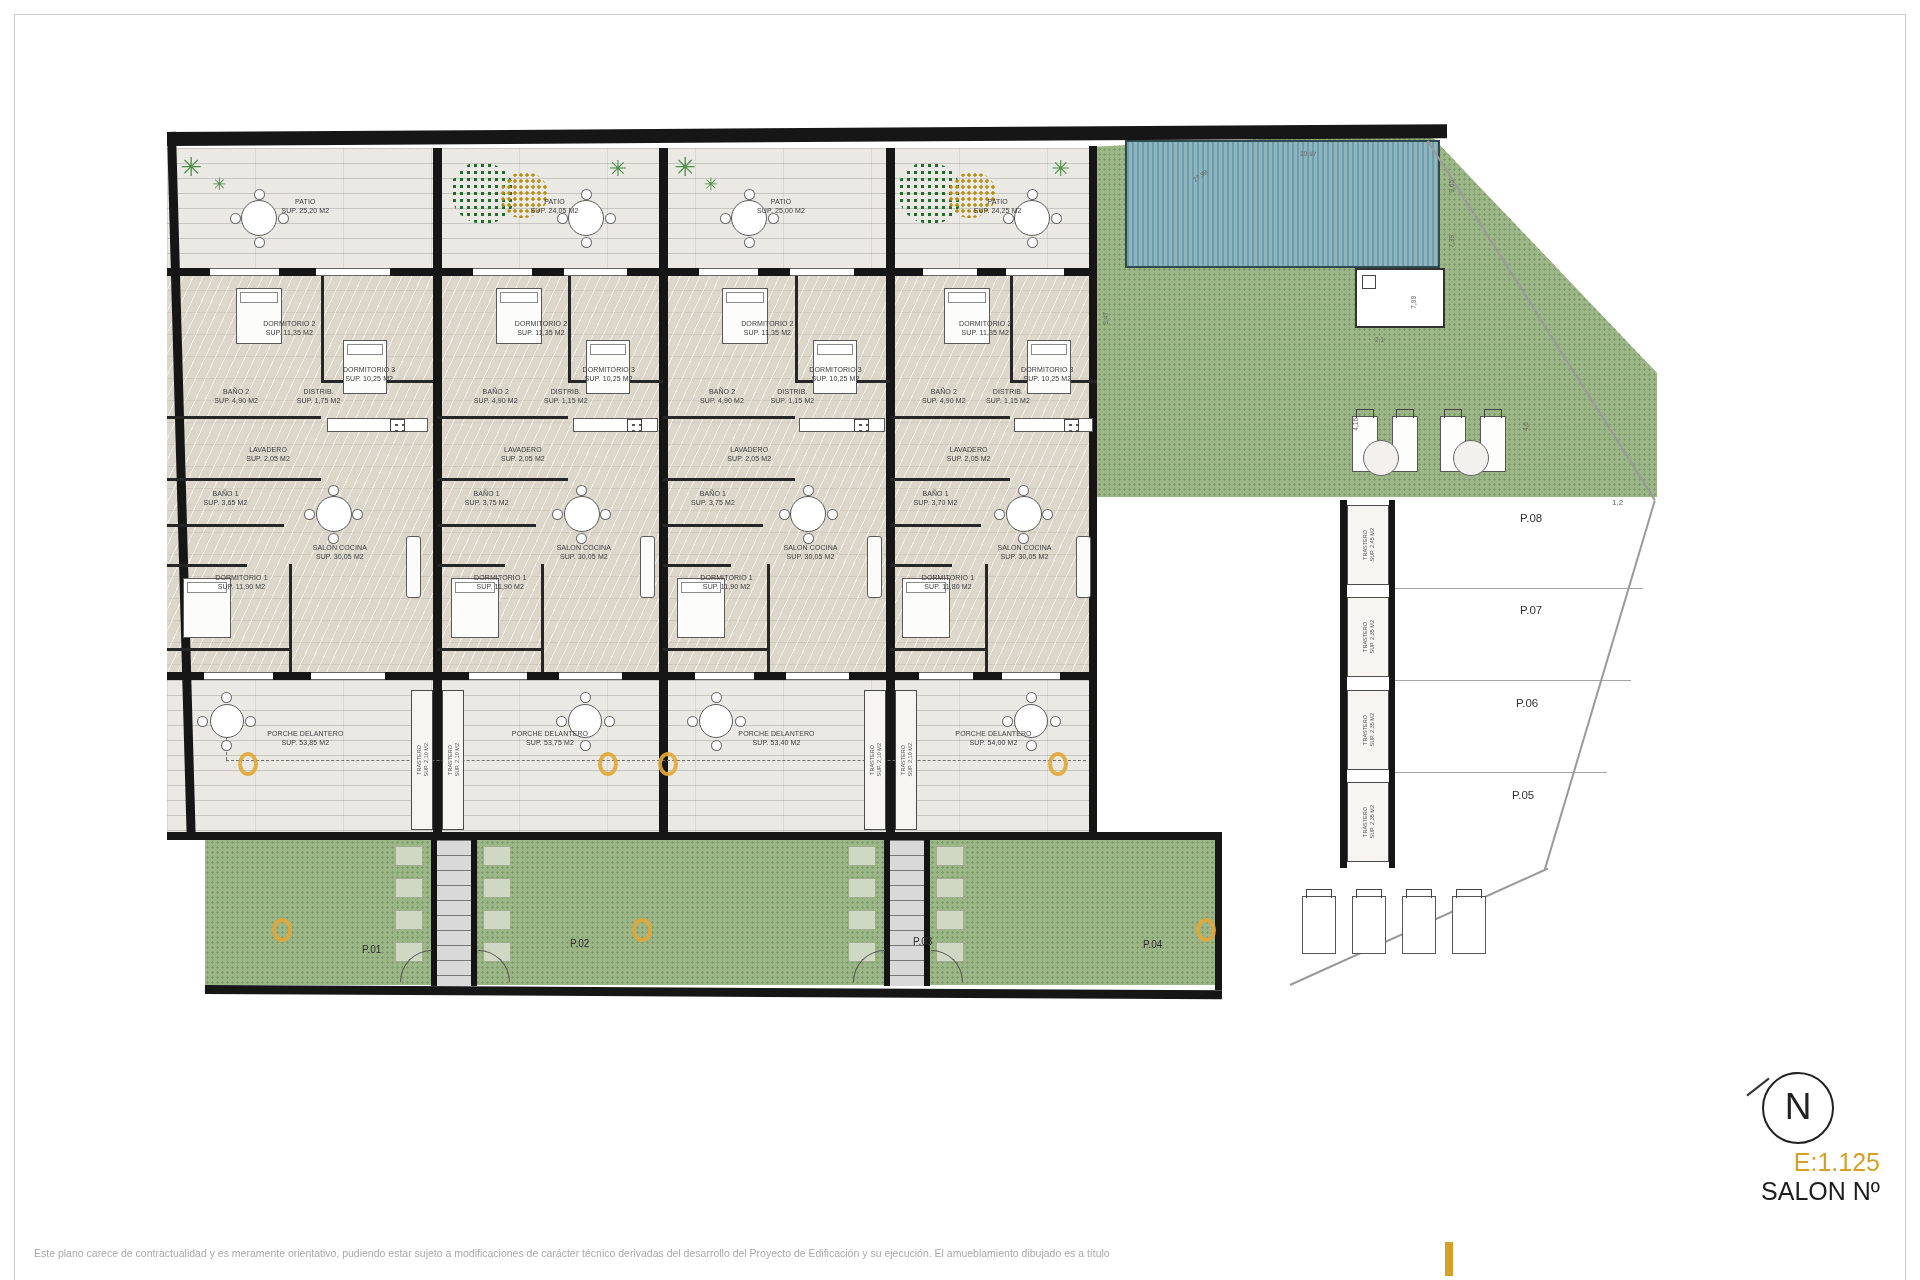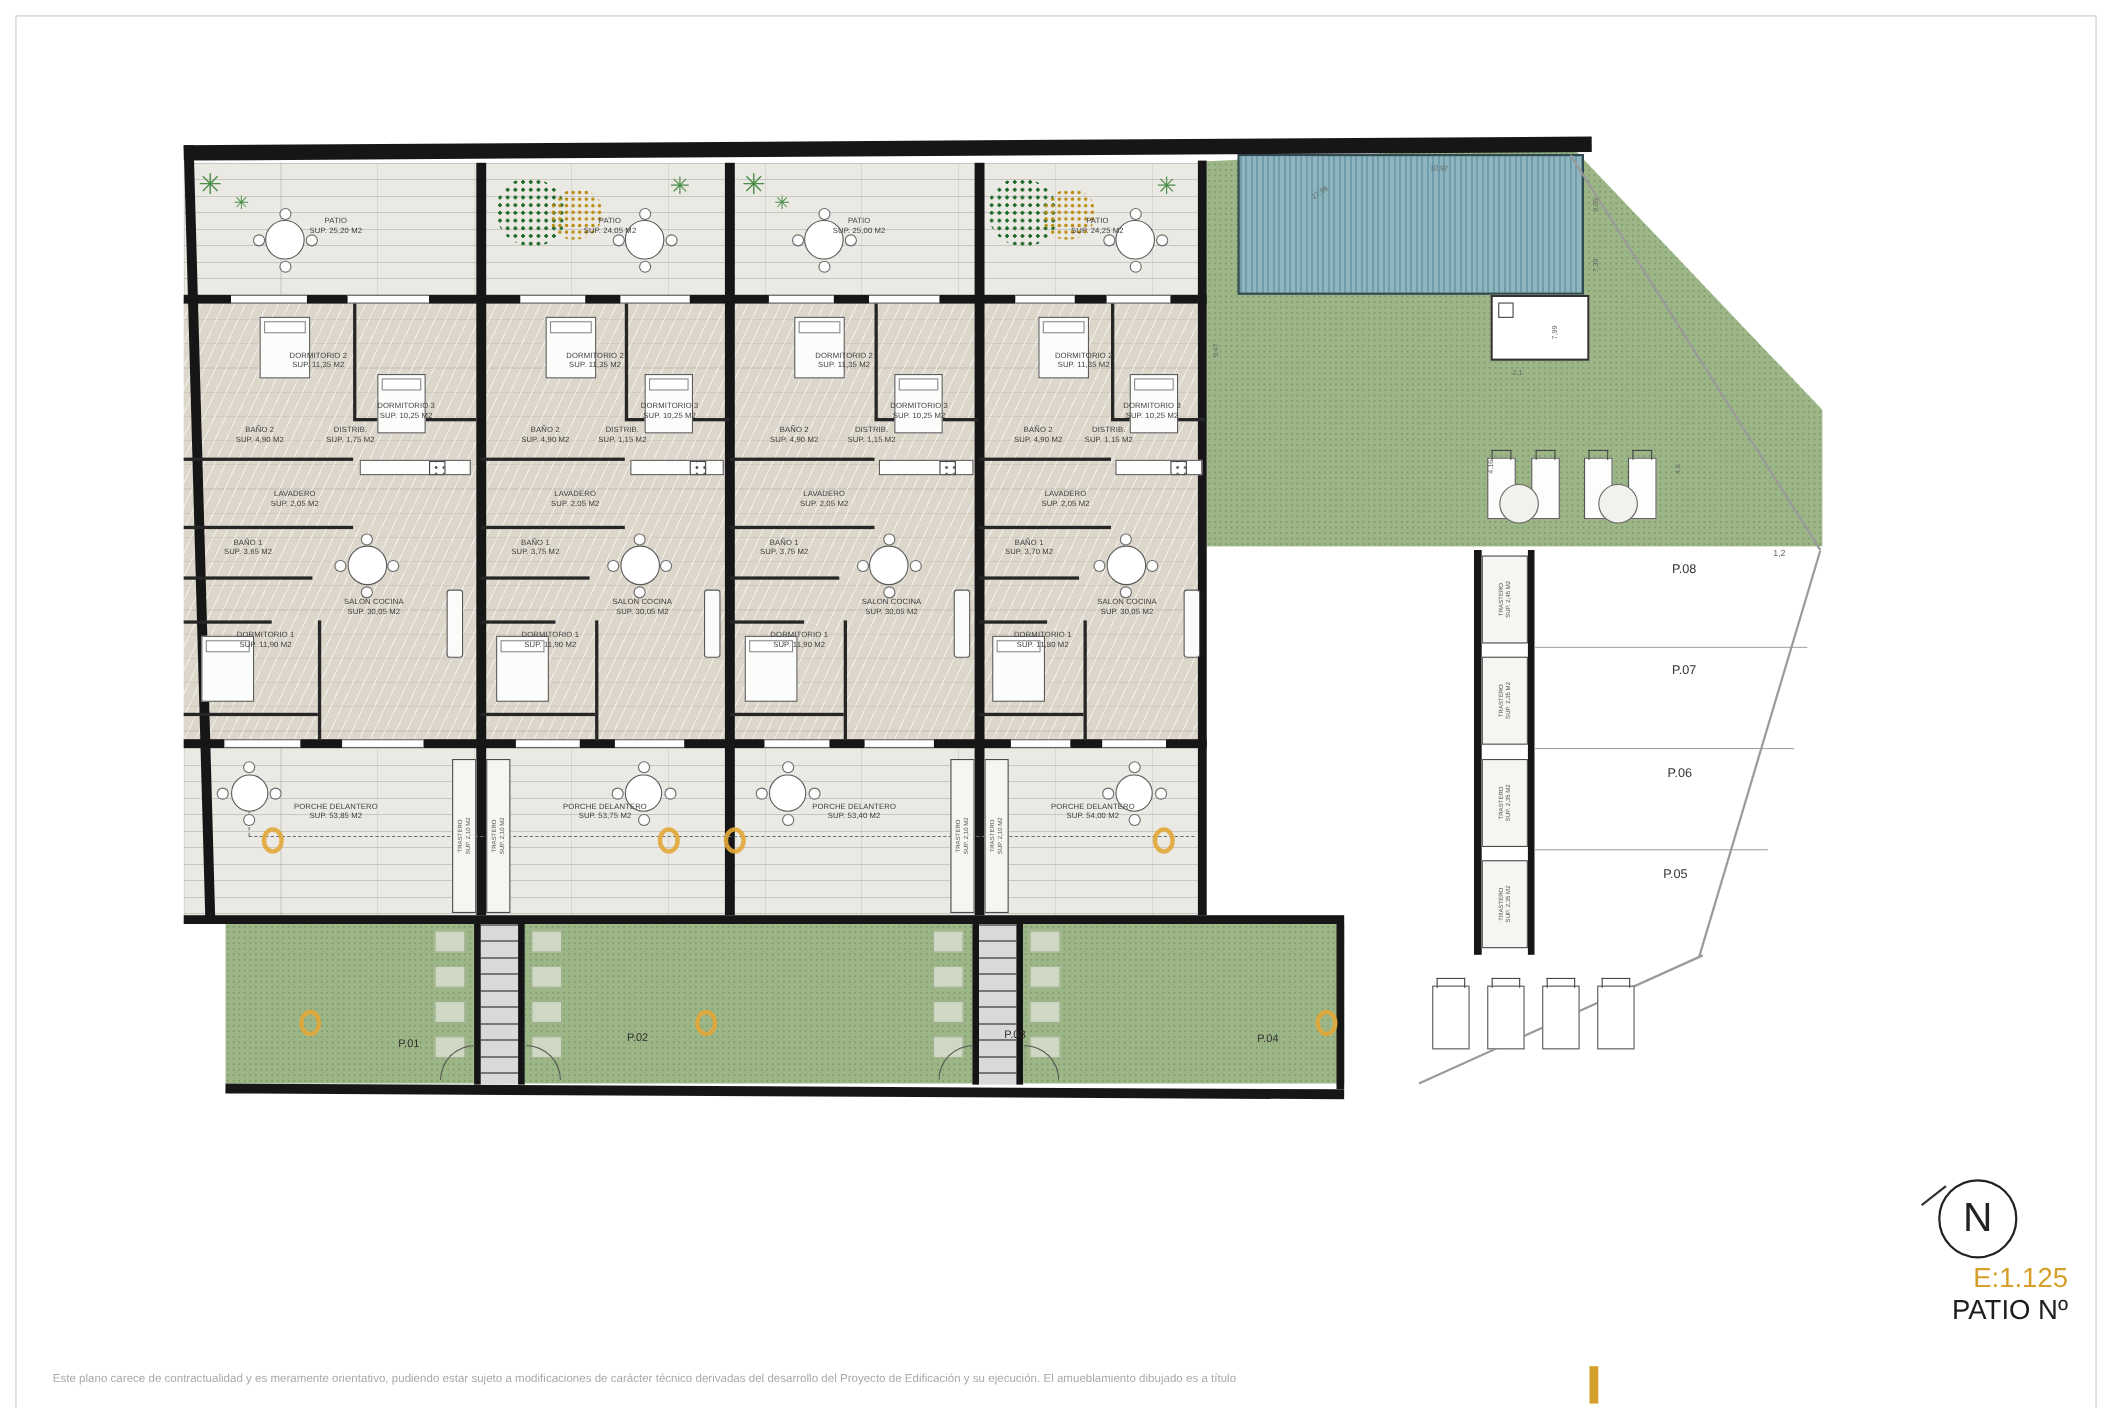--- a/index.html
+++ b/index.html
@@ -466,19 +466,19 @@
   <span class="dim" style="left:1612px;top:498px;font-size:8px">1,2</span>
 
 </div>
 
 <div class="compass" style="left:1762px;top:1072px">
   <span>N</span>
   <div class="needle" style="left:-20px;top:12px"></div>
 </div>
 <div class="titleblock" style="left:1660px;top:1148px;width:220px">
   <div class="gold" style="font-size:25px">E:1.125</div>
-  <div style="font-size:25px;color:#1d1d1d">PATIO Nº</div>
+  <div style="font-size:25px;color:#1d1d1d">SALON Nº</div>
 </div>
 <div class="abs" style="left:1445px;top:1242px;width:8px;height:34px;background:#d5a02a"></div>
 
-<div class="disclaimer" style="left:48px;top:1246px">
+<div class="disclaimer" style="left:34px;top:1246px">
   <div>Este plano carece de contractualidad y es meramente orientativo, pudiendo estar sujeto a modificaciones de carácter técnico derivadas del desarrollo del Proyecto de Edificación y su ejecución. El amueblamiento dibujado es a título</div>
 </div>
 
 </body></html>

